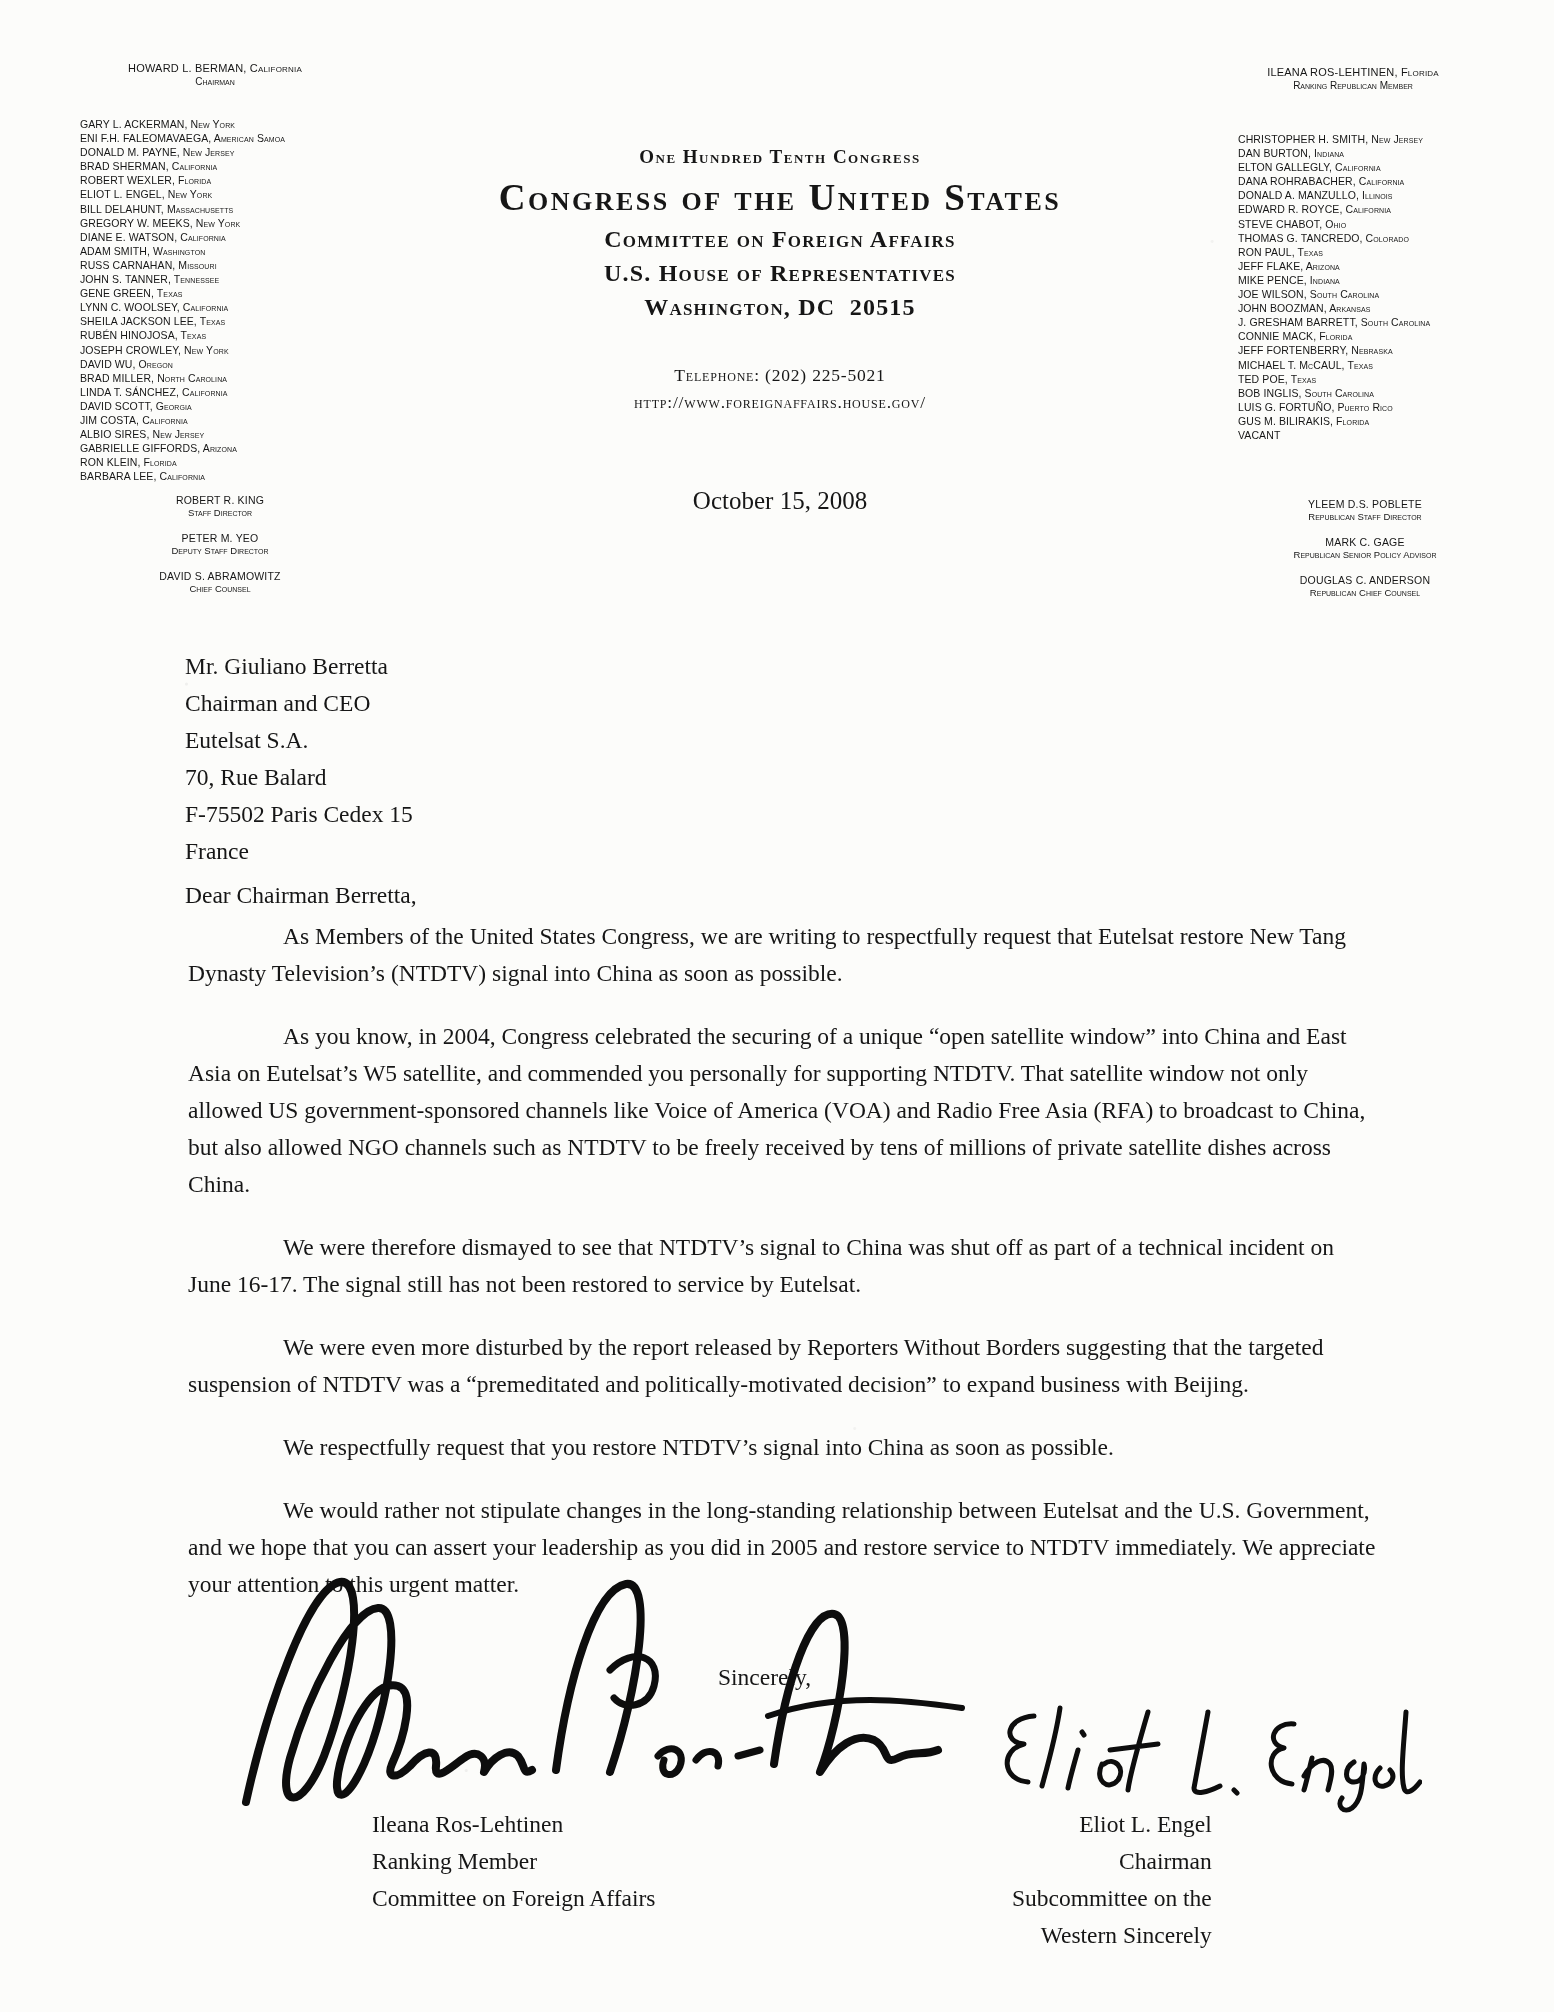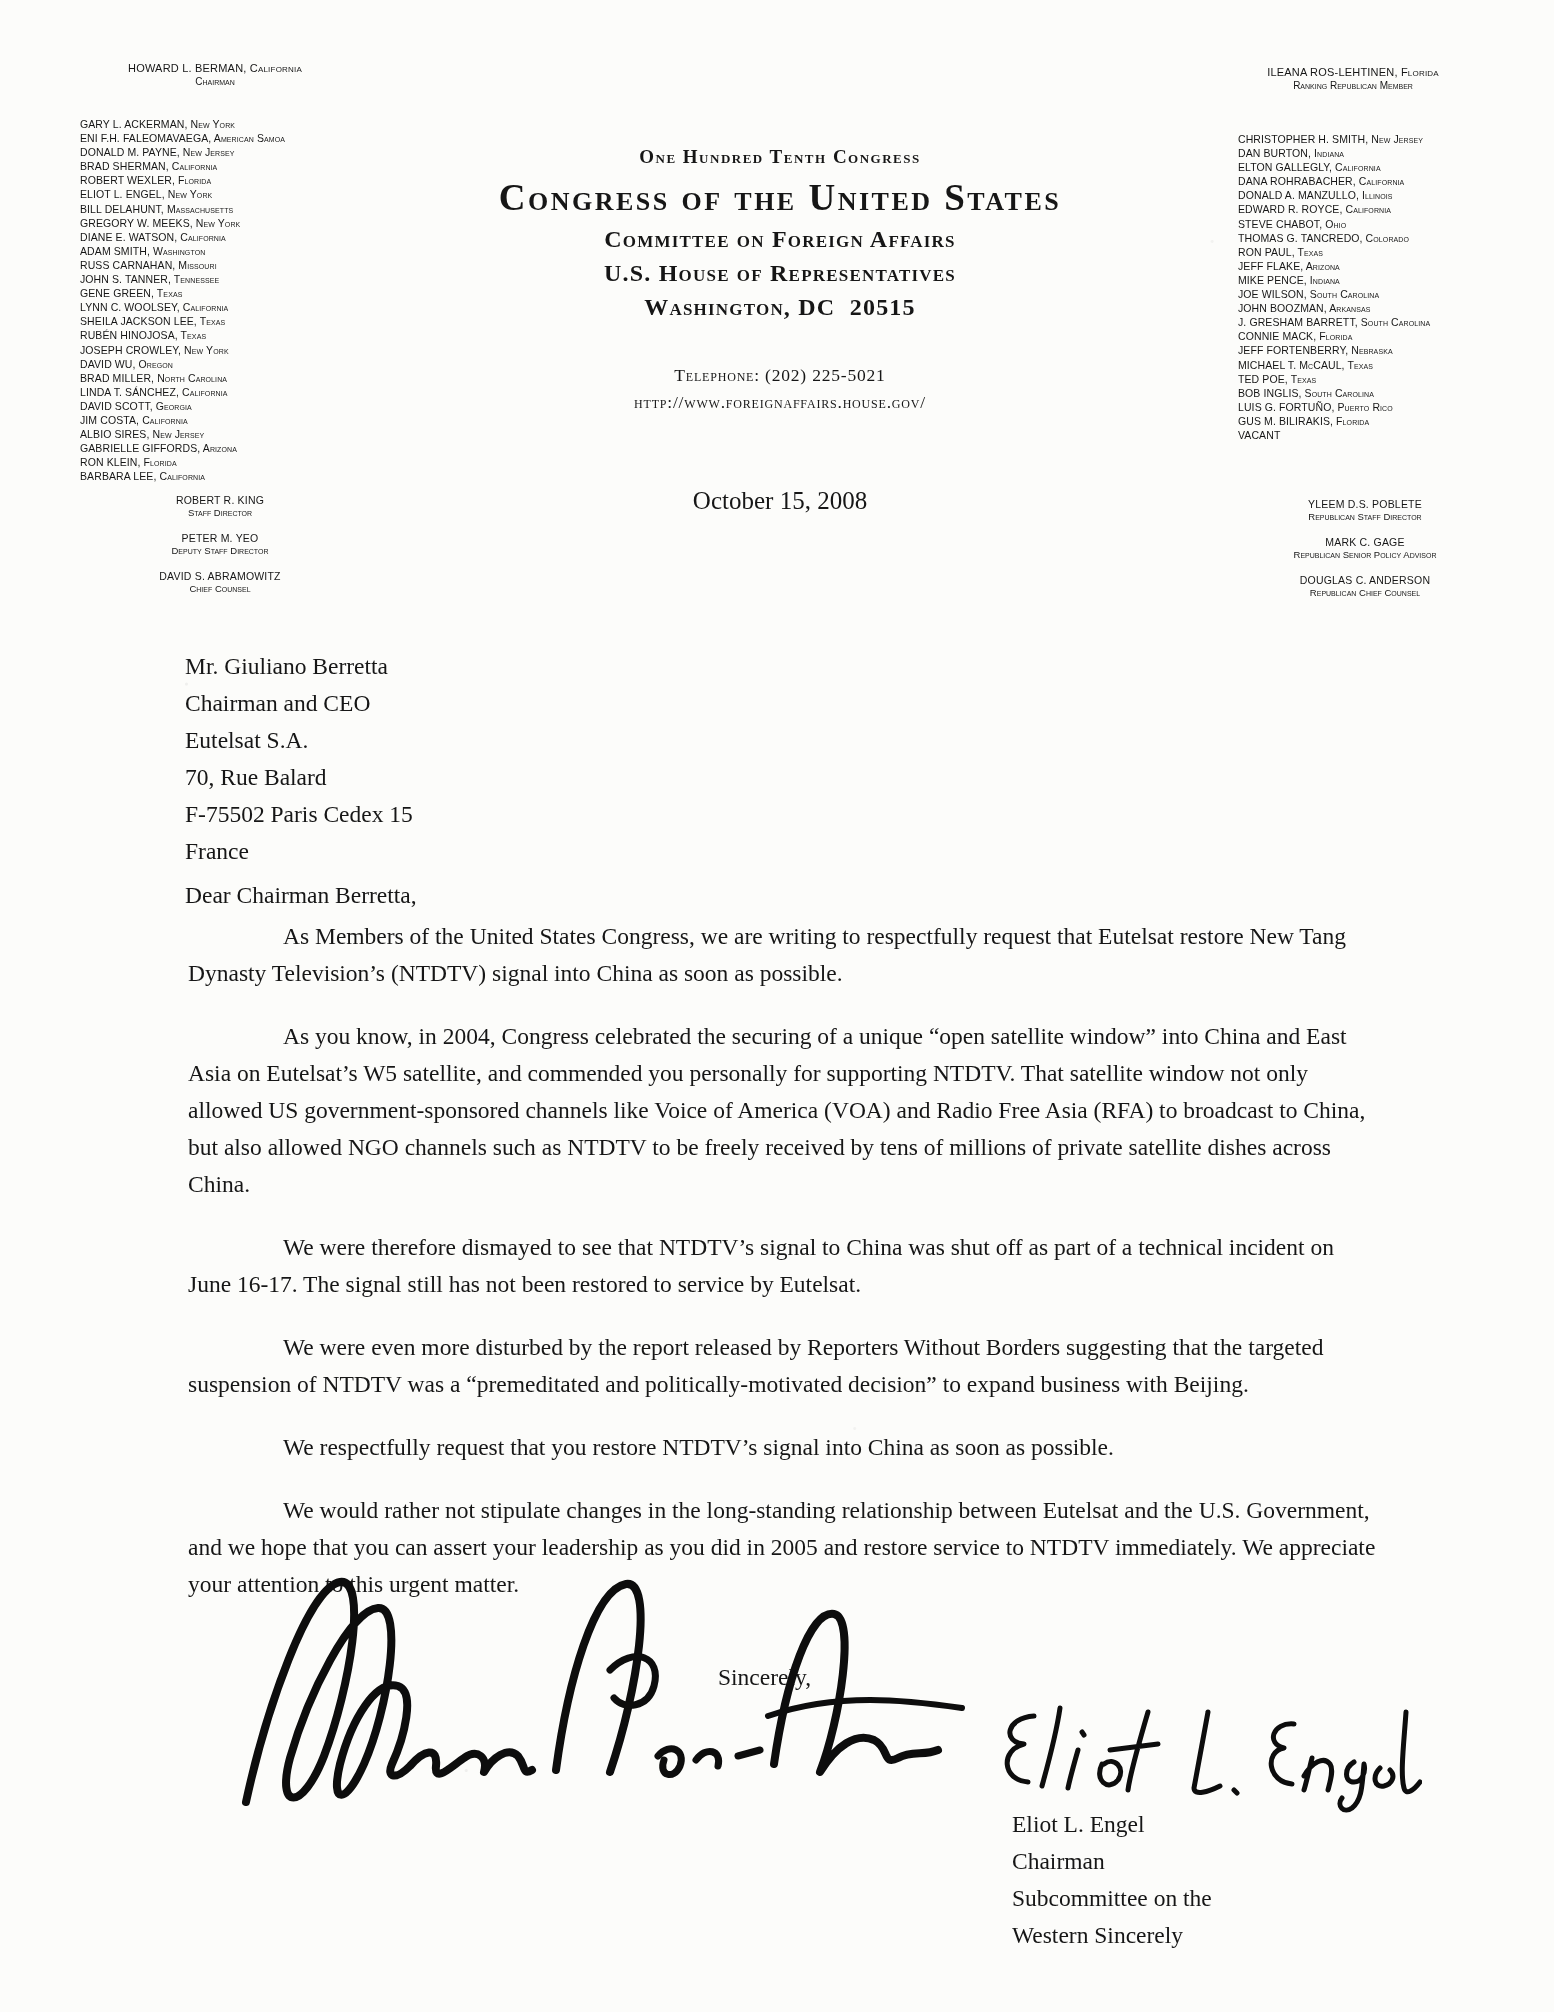--- a/index.html
+++ b/index.html
@@ -45,21 +45,21 @@
   
   #date-line{position:absolute;left:430px;top:487px;width:700px;text-align:center;font-size:25px;}
   #recipient{position:absolute;left:185px;top:648px;font-size:23.5px;line-height:37px;}
   #salutation{position:absolute;left:185px;top:882px;font-size:23.5px;}
   #paragraphs{position:absolute;left:188px;top:918px;width:1190px;}
   .body-par{margin:0 0 26px 0;text-indent:95px;font-size:23.5px;line-height:37px;text-align:left;}
   #closing{position:absolute;left:718px;top:1664px;font-size:23.5px;z-index:2;}
 
   .signer{position:absolute;font-size:23.5px;line-height:37px;z-index:2;}
   #signer-left{left:372px;top:1806px;}
-  #signer-right{left:1012px;top:1806px;}
+  #signer-right{left:1012px;top:1806px;text-align:right;}
 
   .sig-svg{position:absolute;z-index:3;pointer-events:none;}
   #sig-ileana{left:238px;top:1560px;}
   #sig-eliot{left:982px;top:1698px;}
 
   
   #page::after{
     content:"";position:absolute;inset:0;pointer-events:none;
     background:
       radial-gradient(circle at 12% 34%, rgba(0,0,0,.05) 0 1px, transparent 2px),
@@ -210,20 +210,25 @@
     <path stroke-width="5" d="M120,66 C112,82 126,94 136,82 C144,70 132,58 122,66"></path>
     <path stroke-width="5" d="M166,14 C156,48 148,76 146,92 M128,52 L176,46"></path>
     <path stroke-width="5" d="M226,14 C220,46 214,78 212,90 C212,98 226,94 238,88 M252,92 L255,95"></path>
     <path stroke-width="5" d="M312,26 C290,24 284,46 302,50 C282,54 286,84 310,86"></path>
     <path stroke-width="5" d="M330,60 C326,76 324,86 322,92 M322,78 C330,64 342,58 348,66 C352,72 348,84 346,92"></path>
     <path stroke-width="5" d="M372,64 C362,70 362,84 372,84 C380,84 384,74 382,66 C380,88 380,102 370,110 C362,116 354,108 360,100"></path>
     <path stroke-width="5" d="M398,70 C390,78 392,90 402,88 C410,86 414,78 408,72"></path>
     <path stroke-width="5" d="M424,14 C422,44 418,76 422,90 C424,98 432,92 438,84"></path>
   </svg>
 
+  <div id="signer-left" class="signer">
+      <div class="sign-line">Ileana Ros-Lehtinen</div>
+      <div class="sign-line">Ranking Member</div>
+      <div class="sign-line">Committee on Foreign Affairs</div>
+    </div>
   <div id="signer-right" class="signer">
       <div class="sign-line">Eliot L. Engel</div>
       <div class="sign-line">Chairman</div>
       <div class="sign-line">Subcommittee on the</div>
       <div class="sign-line">Western Sincerely</div>
     </div>
 
 </div>
 
 </body></html>

